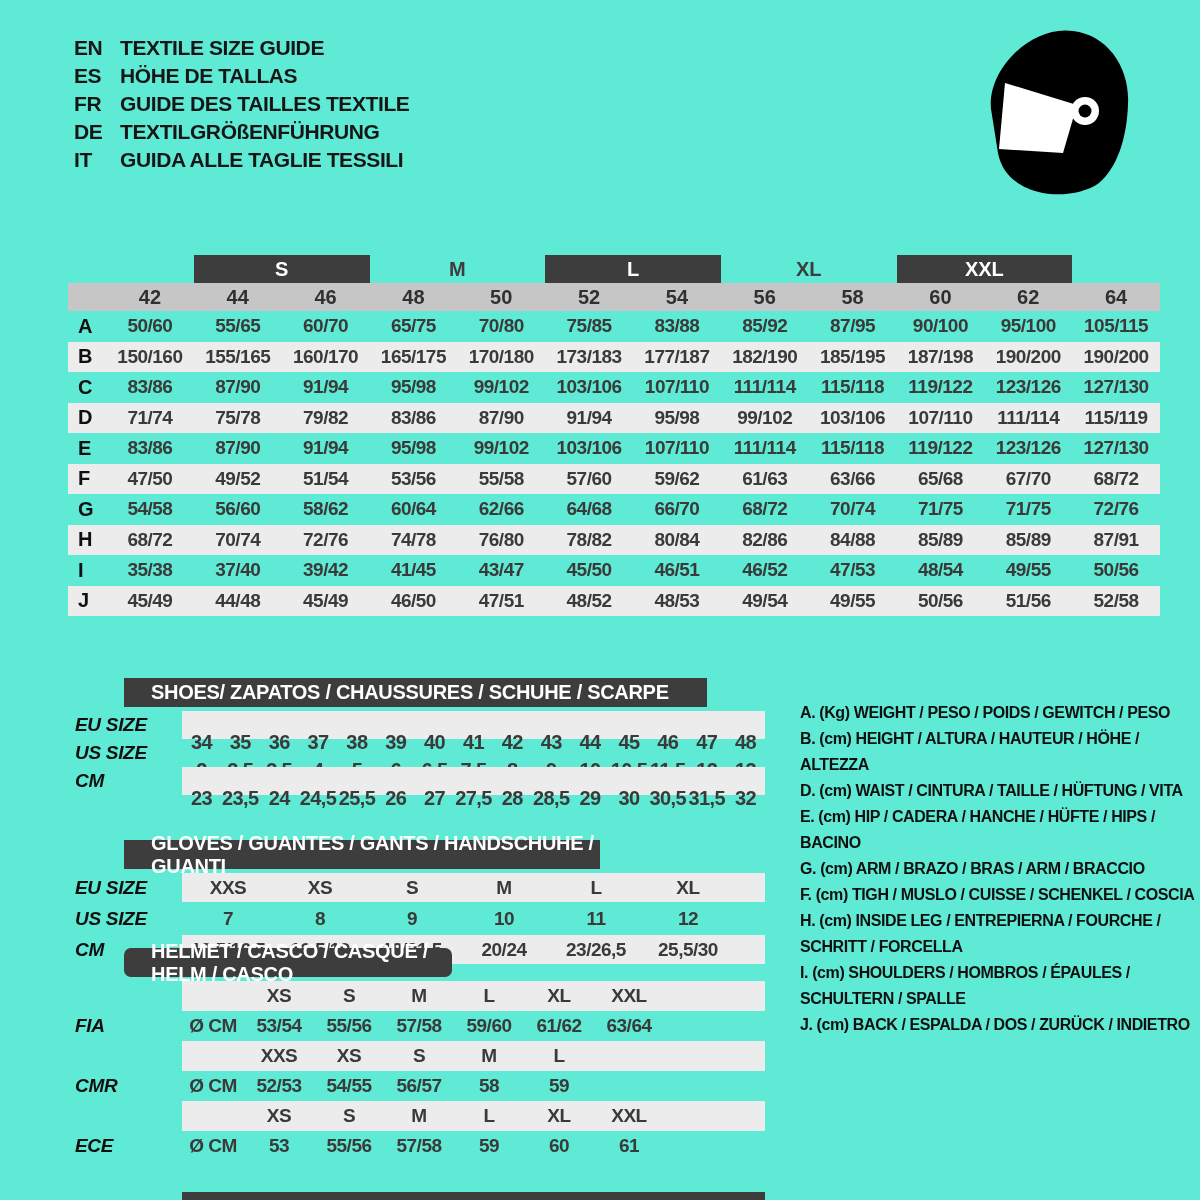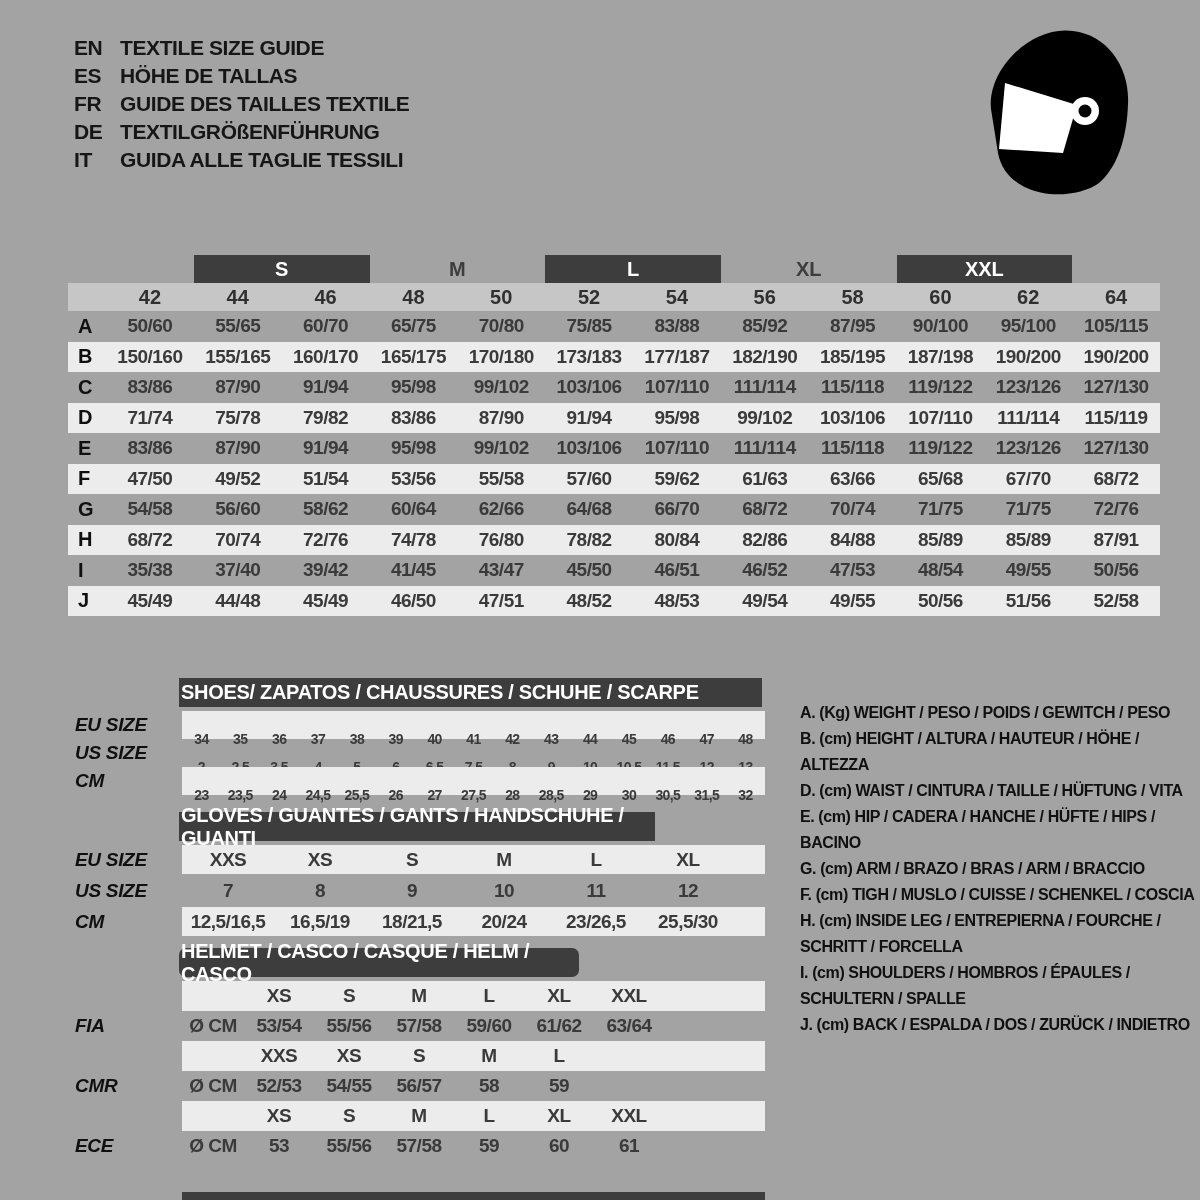--- a/index.html
+++ b/index.html
@@ -1,18 +1,18 @@
 <!DOCTYPE html>
 <html><head>
 <meta charset="utf-8">
 <style>
   *{margin:0;padding:0;box-sizing:border-box;}
   html,body{width:1200px;height:1200px;background:#fff;}
   body{font-family:"Liberation Sans",sans-serif;position:relative;color:#1c1c1c;}
-  .canvas{position:absolute;inset:0;background:#a3a3a3;overflow:hidden;}
+  .canvas{position:absolute;inset:0;background:#5eead4;overflow:hidden;}
 
   
   .lang-block{position:absolute;left:74px;top:34px;}
   .lang-row{display:flex;height:28px;align-items:center;font-weight:700;font-size:21px;letter-spacing:-0.4px;color:#161616;}
   .lang-code{width:46px;}
 
   
   .helmet-svg{position:absolute;left:978px;top:26px;}
 
   
@@ -26,32 +26,32 @@
   .cell{display:flex;align-items:center;justify-content:center;font-weight:700;white-space:nowrap;}
   .col-num{font-size:20px;color:#303030;}
   .data-row{height:30.5px;}
   #dataRows .data-row:nth-child(even){background:#ececec;}
   .letter-cell{justify-content:flex-start;padding-left:10px;font-size:20px;color:#101010;}
   .val{font-size:19px;color:#3a3a3a;letter-spacing:-0.5px;}
 
   
   .section{position:absolute;left:75px;width:690px;}
   #shoesSection{top:678px;}
-  #glovesSection{top:812px;}
+  #glovesSection{top:840px;}
   #helmetSection{top:948px;}
-  .sec-header{margin-left:104px;width:583px;height:29px;background:#3d3d3d;color:#fff;display:flex;align-items:center;padding-left:2px;font-weight:700;font-size:20px;letter-spacing:-0.3px;margin-bottom:4px;}
+  .sec-header{margin-left:49px;width:583px;height:29px;background:#3d3d3d;color:#fff;display:flex;align-items:center;padding-left:27px;font-weight:700;font-size:20px;letter-spacing:-0.3px;margin-bottom:4px;}
   #glovesSection .sec-header{width:476px;}
-  #helmetSection .sec-header{width:400px;border-radius:7px;}
+  #helmetSection .sec-header{width:328px;border-radius:7px;}
   .srow{display:flex;height:28px;}
   #glovesSection .srow{height:29px;margin-bottom:2px;}
   #helmetSection .srow{height:30px;}
   .row-label{width:107px;display:flex;align-items:center;font-weight:700;font-size:19px;color:#101010;letter-spacing:-0.3px;font-style:italic;}
   .sgrid,.hgrid{flex:1;display:grid;}
   #shoesSection .sgrid{grid-template-columns:repeat(15,1fr);}
-  #shoesSection .val{font-size:14px;letter-spacing:-0.6px;margin-top:20px;}
+  #shoesSection .val{font-size:20px;letter-spacing:-0.6px;margin-top:20px;}
   #glovesSection .sgrid{grid-template-columns:repeat(6,92px) 1fr;}
   .hgrid{grid-template-columns:62px repeat(6,70px) 1fr;}
   .striped{background:#ececec;}
 
   
   .legend{position:absolute;left:800px;top:700px;width:398px;}
   .legend-item{font-weight:700;font-size:16px;line-height:26px;color:#101010;letter-spacing:-0.4px;}
 
   
   .bottom-bar{position:absolute;left:182px;top:1192px;width:583px;height:8px;background:#3d3d3d;}

